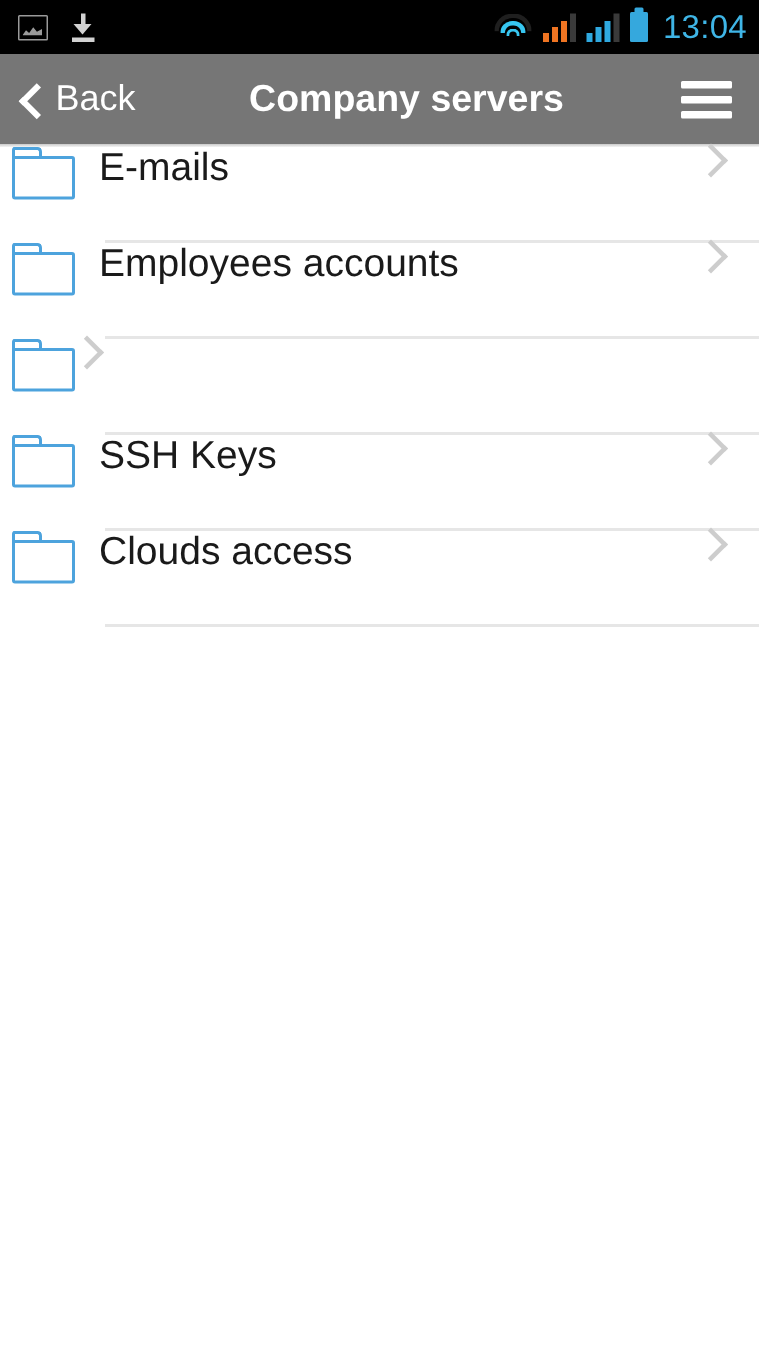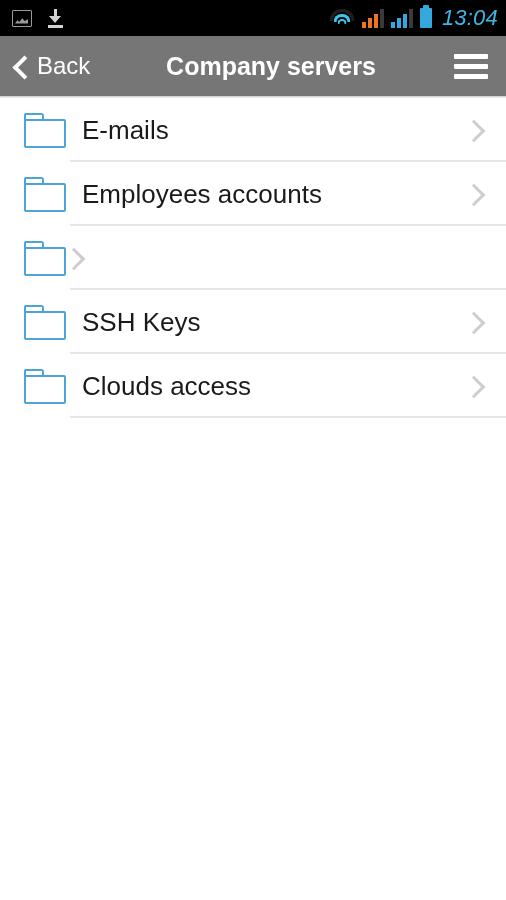--- a/index.html
+++ b/index.html
@@ -170,21 +170,20 @@
     background: #35a8dd;
     border-radius: 1px 1px 0 0;
   }
   .status-clock {
     color: #3fb5e6;
     font-size: 22px;
     letter-spacing: 0.2px;
     font-family: "Liberation Sans", sans-serif;
     margin-left: 3px;
     line-height: 1;
-    font-style: italic;
   }
 
   
   .app-header {
     position: relative;
     width: 506px;
     height: 60px;
     background: #767676;
     display: flex;
     align-items: center;
@@ -260,23 +259,23 @@
 
   
   .list {
     width: 506px;
     background: #ffffff;
   }
   .list-item {
     position: relative;
     height: 64px;
     display: flex;
-    align-items: center;
-    box-sizing: border-box;
-    padding-left: 24px;
+    align-items: flex-start;
+    box-sizing: border-box;
+    padding-left: 8px;
     padding-right: 18px;
     cursor: pointer;
     background: #ffffff;
   }
   .list-item .divider {
     position: absolute;
     left: 70px;
     right: 0;
     bottom: 0;
     height: 2px;

